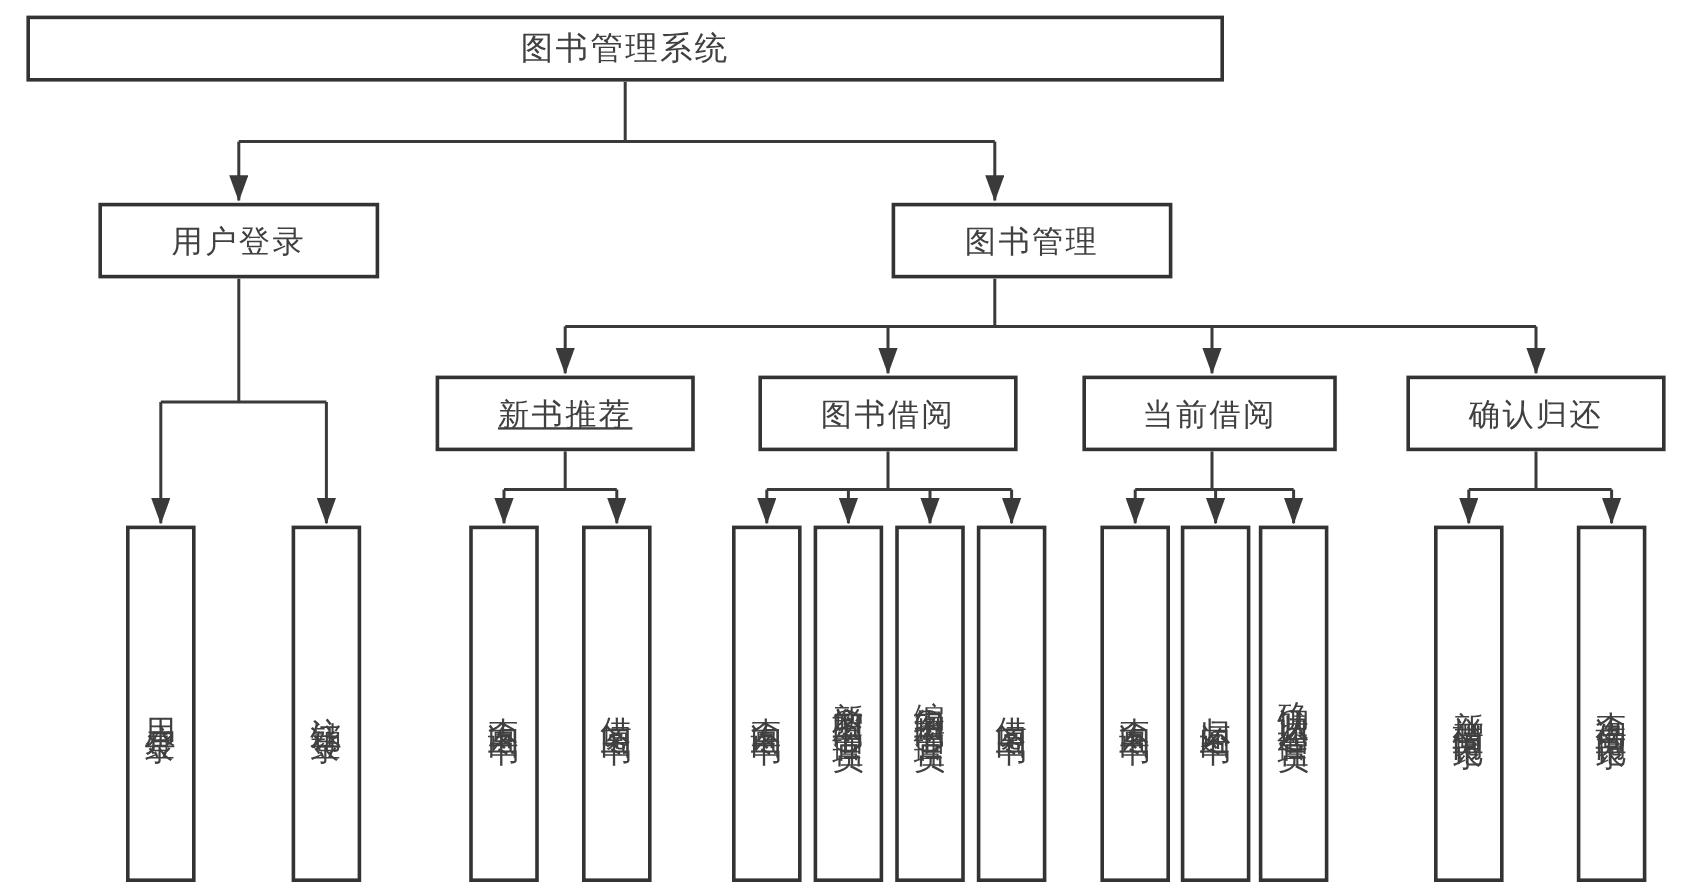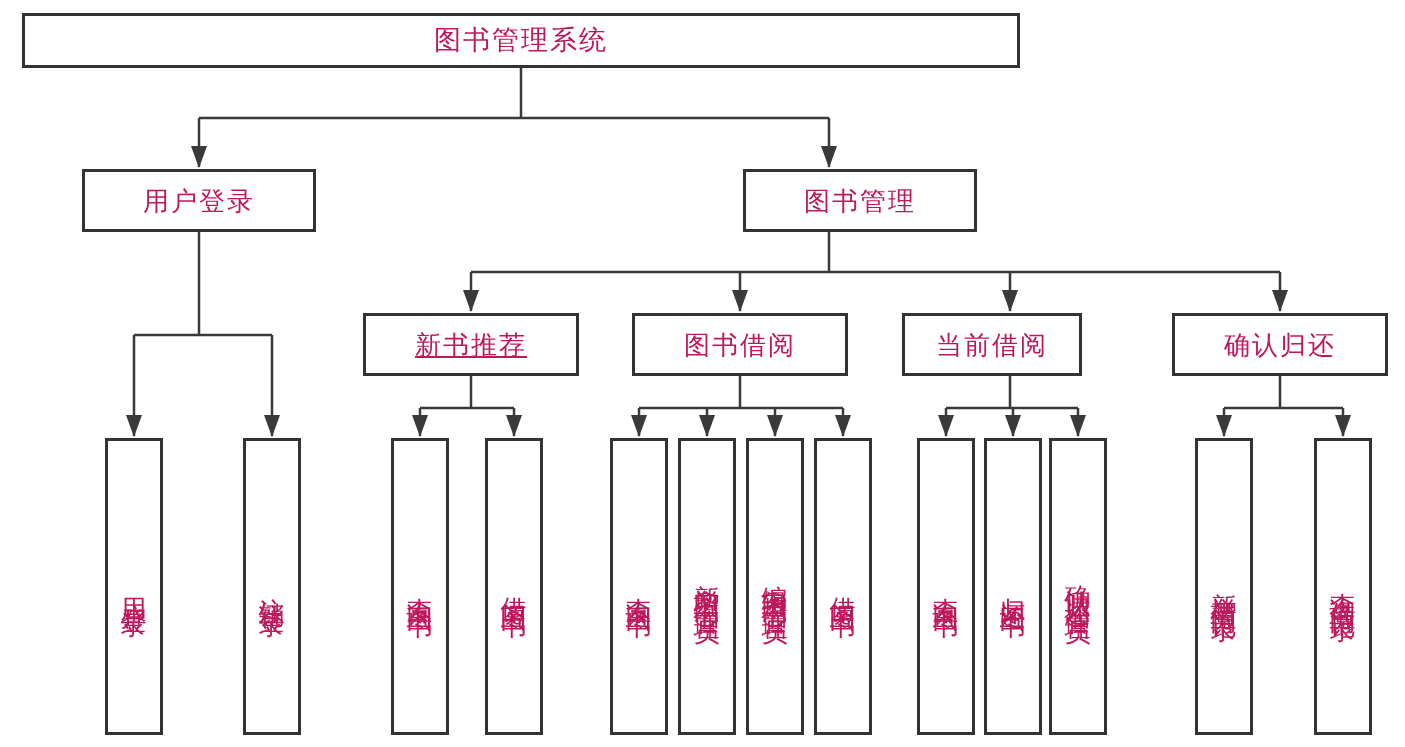--- a/index.html
+++ b/index.html
@@ -18,21 +18,21 @@
     pointer-events: none;
   }
   .node {
     position: absolute;
     box-sizing: border-box;
     border: 3px solid #333333;
     background: #ffffff;
     display: flex;
     align-items: center;
     justify-content: center;
-    color: #be185d;
+    color: #404040;
     font-size: 26px;
     letter-spacing: 2px;
     line-height: 1;
     white-space: nowrap;
   }
   .node.root { font-size: 27px; }
   .v-node span {
     writing-mode: vertical-rl;
     text-orientation: mixed;
     letter-spacing: 5px;
@@ -96,21 +96,21 @@
     </g>
   </svg>
 
   <div class="node root" style="left:22px; top:13px; width:998px; height:55px;">图书管理系统</div>
 
   <div class="node" style="left:82px; top:169px; width:234px; height:63px;">用户登录</div>
   <div class="node" style="left:743px; top:169px; width:234px; height:63px;text-align:center;">图书管理</div>
 
   <div class="node" style="left:363px; top:313px; width:216px; height:63px;text-decoration:underline;">新书推荐</div>
   <div class="node" style="left:632px; top:313px; width:216px; height:63px;">图书借阅</div>
-  <div class="node" style="left:902px; top:313px; width:180px; height:63px;">当前借阅</div>
+  <div class="node" style="left:902px; top:313px; width:212px; height:63px;">当前借阅</div>
   <div class="node" style="left:1172px; top:313px; width:216px; height:63px;">确认归还</div>
 
   <div class="node v-node" style="left:105px; top:438px; width:58px; height:297px;">
     <span>用户登录</span>
   </div>
   <div class="node v-node" style="left:243px; top:438px; width:58px; height:297px;">
     <span>注销登录</span>
   </div>
 
   <div class="node v-node" style="left:391px; top:438px; width:58px; height:297px;">

